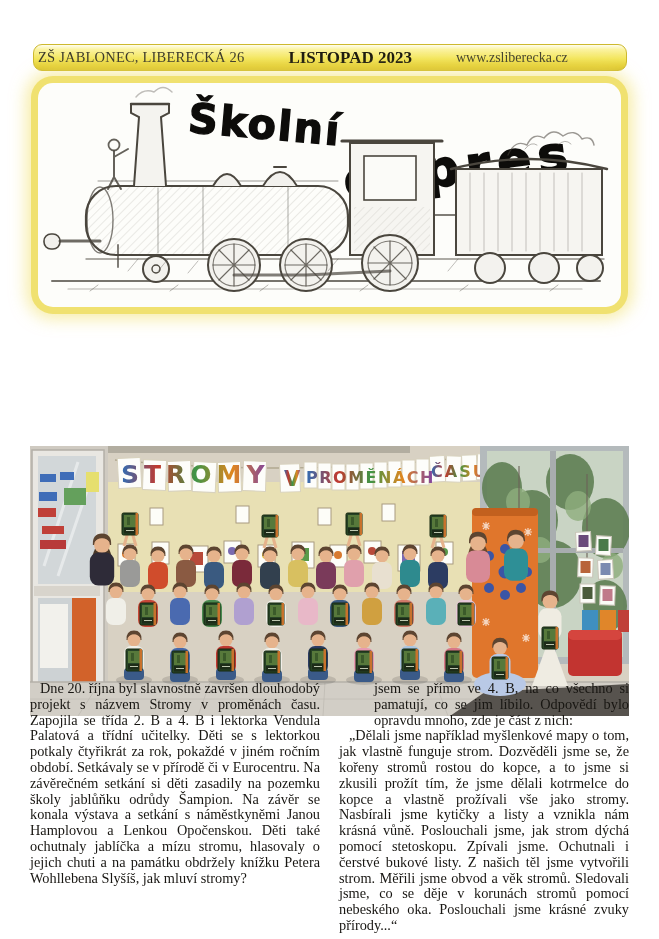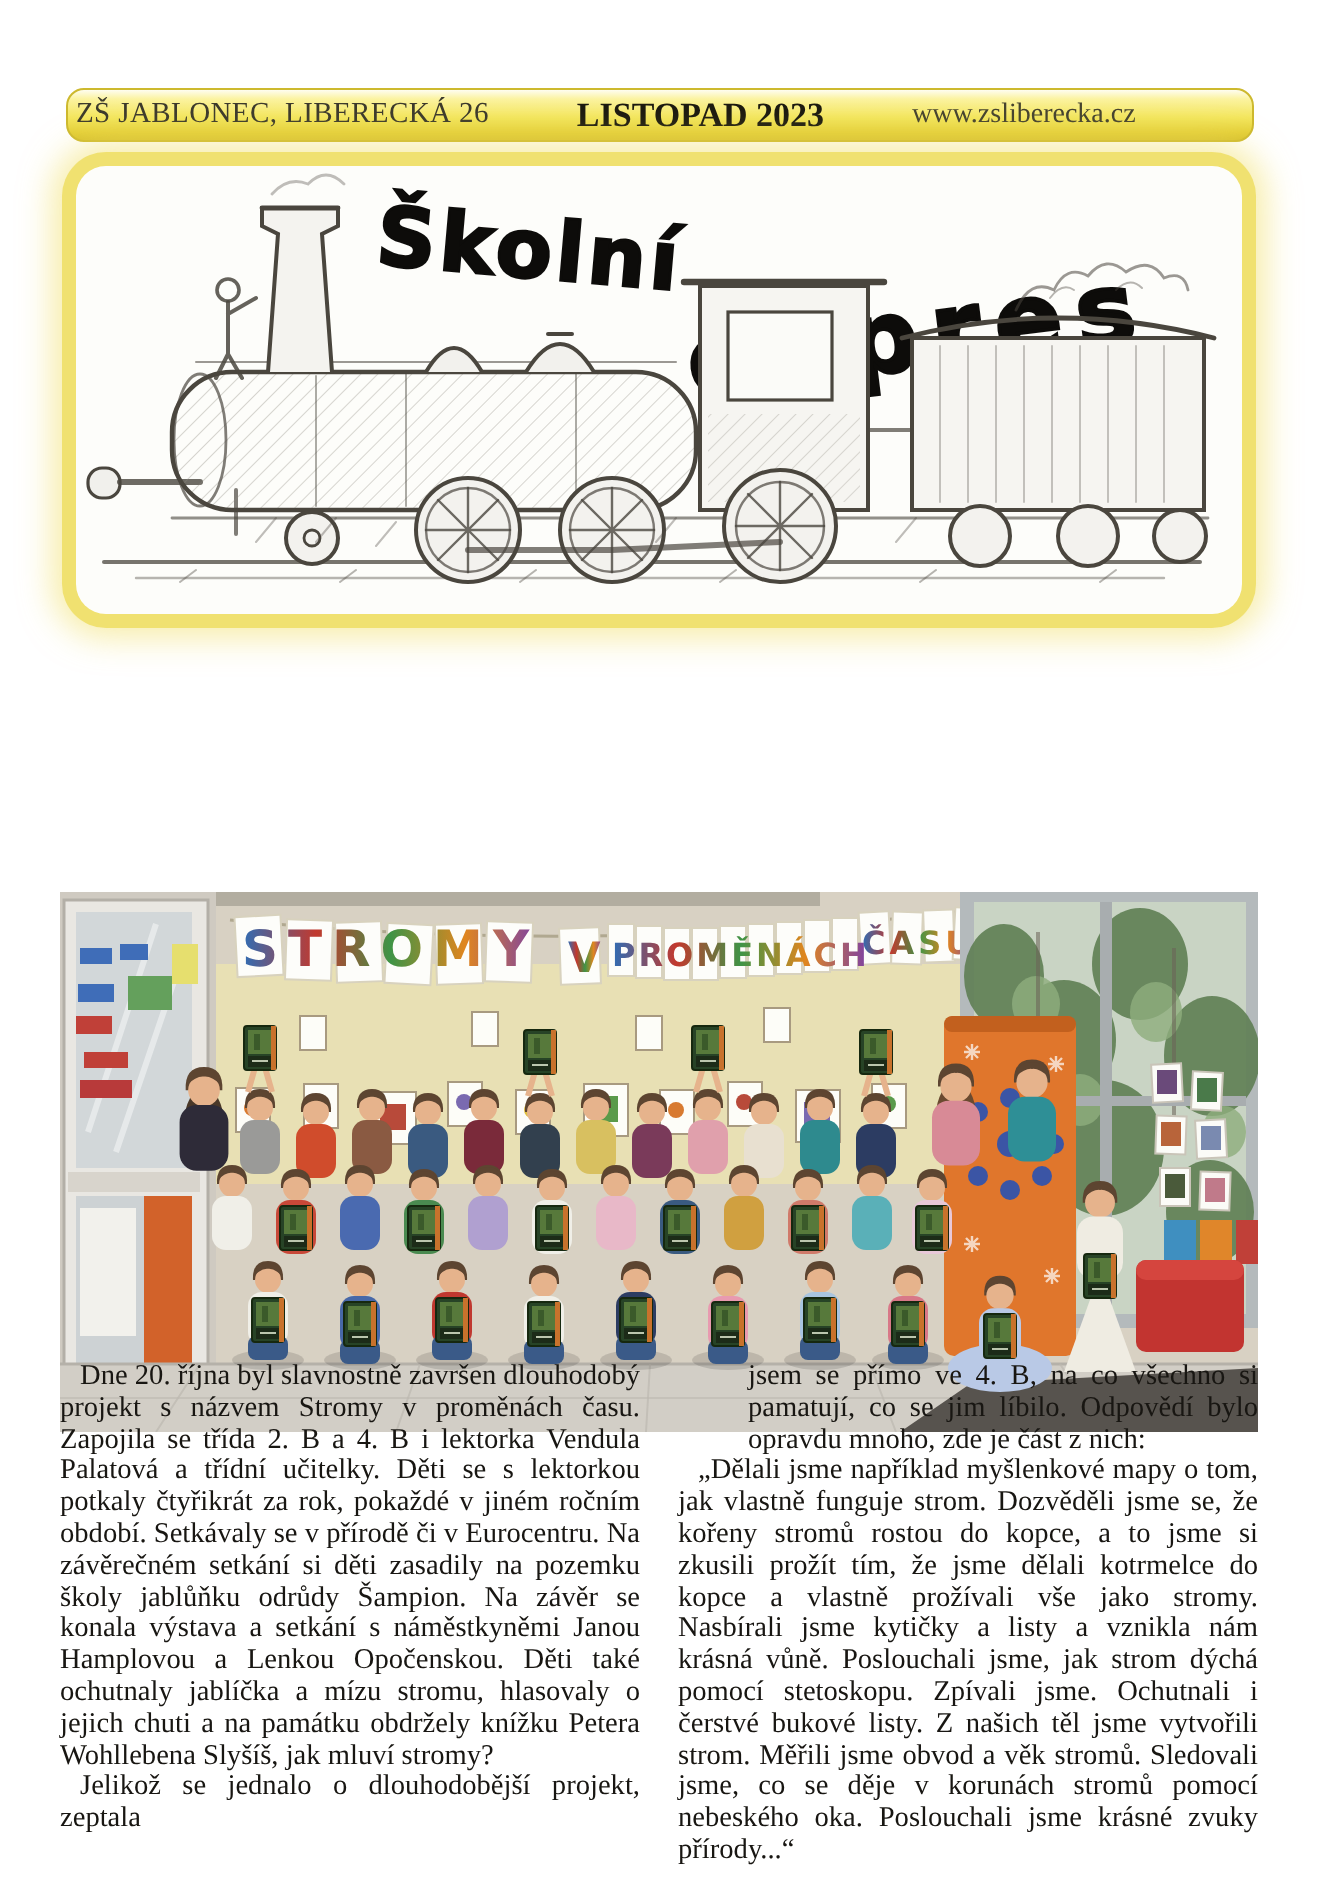--- a/index.html
+++ b/index.html
@@ -429,21 +429,20 @@
         <use href="#book" x="334" y="216"></use>
         <use href="#book" x="380" y="214"></use>
         <use href="#book" x="424" y="216"></use>
       </g>
     </svg>
   </div>
 
   <div class="article">
     <div class="col">
       <p>Dne 20. října byl slavnostně završen dlouhodobý projekt s názvem Stromy v proměnách času. Zapojila se třída 2. B a 4. B i lektorka Vendula Palatová a třídní učitelky. Děti se s lektorkou potkaly čtyřikrát za rok, pokaždé v jiném ročním období. Setkávaly se v přírodě či v Eurocentru. Na závěrečném setkání si děti zasadily na pozemku školy jablůňku odrůdy Šampion. Na závěr se konala výstava a setkání s náměstkyněmi Janou Hamplovou a Lenkou Opočenskou. Děti také ochutnaly jablíčka a mízu stromu, hlasovaly o jejich chuti a na památku obdržely knížku Petera Wohllebena Slyšíš, jak mluví stromy?</p>
-      <p>Jelikož se jednalo o dlouhodobější projekt, zeptala</p>
     </div>
     <div class="col">
       <p class="no-indent">jsem se přímo ve 4. B, na co všechno si pamatují, co se jim líbilo. Odpovědí bylo opravdu mnoho, zde je část z nich:</p>
       <p>„Dělali jsme například myšlenkové mapy o tom, jak vlastně funguje strom. Dozvěděli jsme se, že kořeny stromů rostou do kopce, a to jsme si zkusili prožít tím, že jsme dělali kotrmelce do kopce a vlastně prožívali vše jako stromy. Nasbírali jsme kytičky a listy a vznikla nám krásná vůně. Poslouchali jsme, jak strom dýchá pomocí stetoskopu. Zpívali jsme. Ochutnali i čerstvé bukové listy. Z našich těl jsme vytvořili strom. Měřili jsme obvod a věk stromů. Sledovali jsme, co se děje v korunách stromů pomocí nebeského oka. Poslouchali jsme krásné zvuky přírody...“</p>
     </div>
   </div>
 
 </div>
 
 </body></html>

